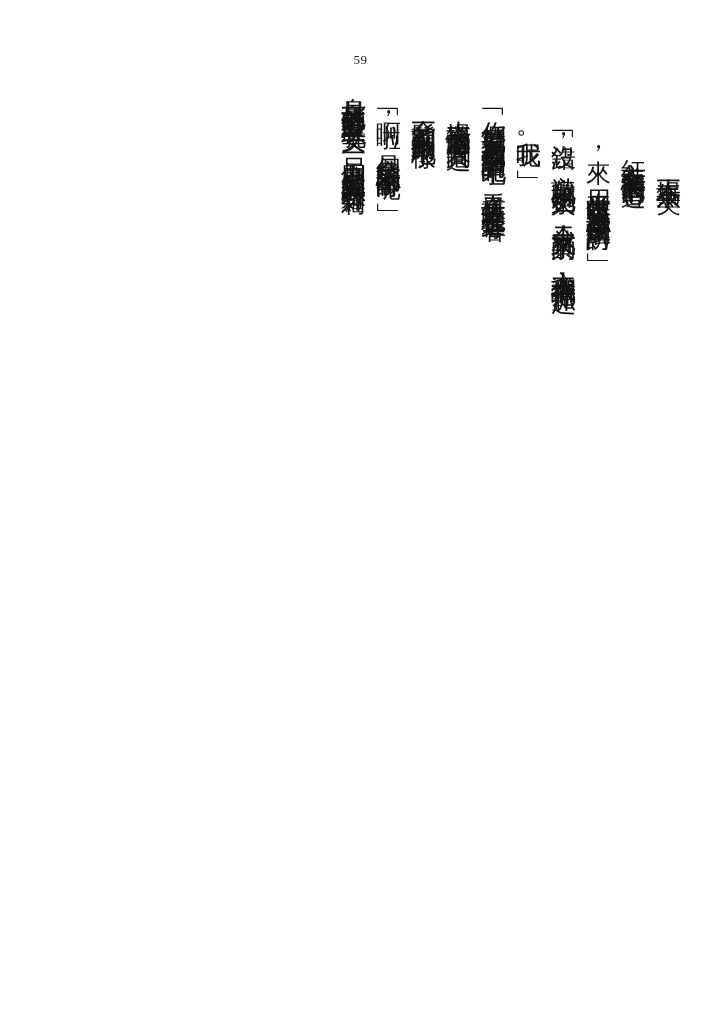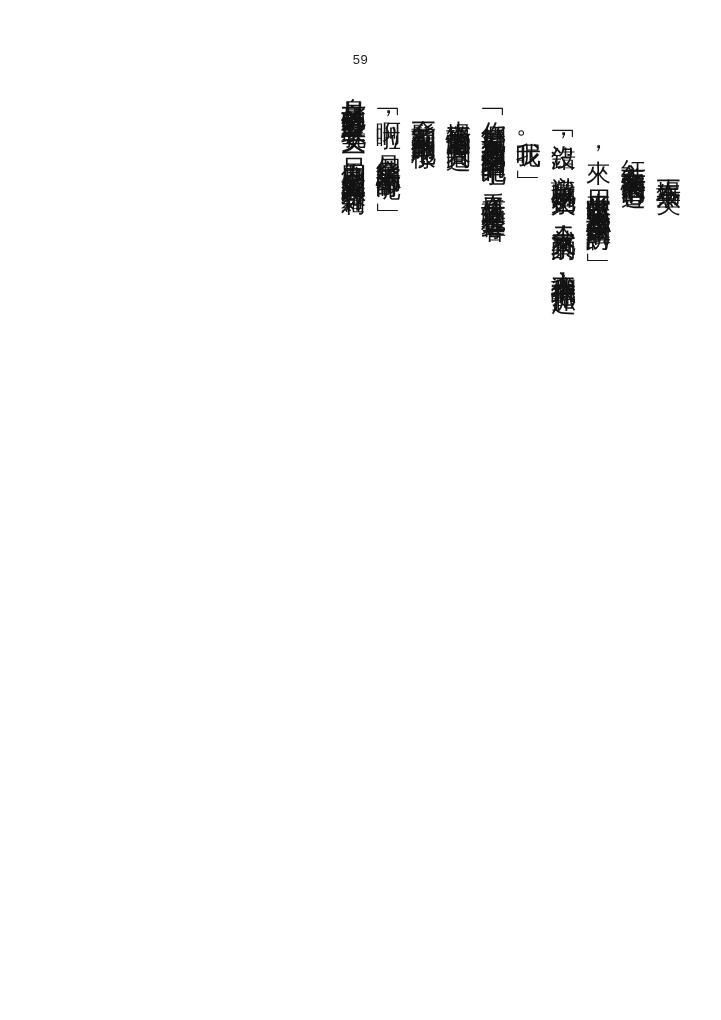--- a/index.html
+++ b/index.html
@@ -25,21 +25,21 @@
     background: #fff;
   }
 
   .page-number {
     position: absolute;
     top: 52px;
     left: 0;
     width: 721px;
     text-align: center;
     font-size: 13px;
-    font-family: Liberation Sans, sans-serif;
+    font-family: Liberation Serif, serif;
     color: #222;
     letter-spacing: 0.5px;
   }
 
   
   .text-body {
     position: absolute;
     top: 78px;
     right: 40px;
     height: 890px;

